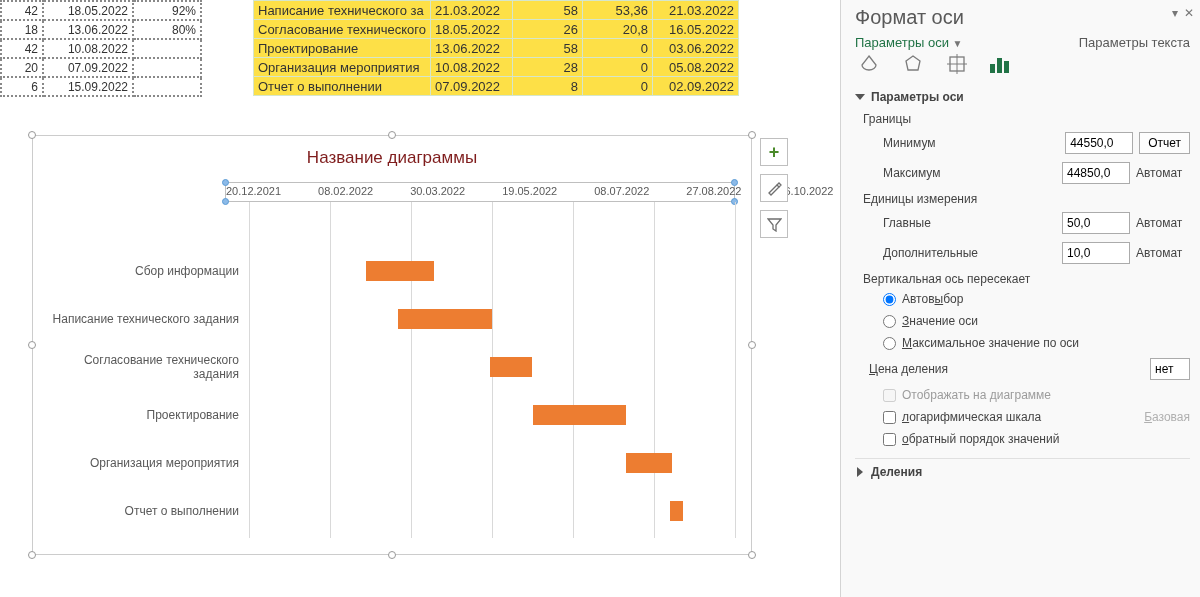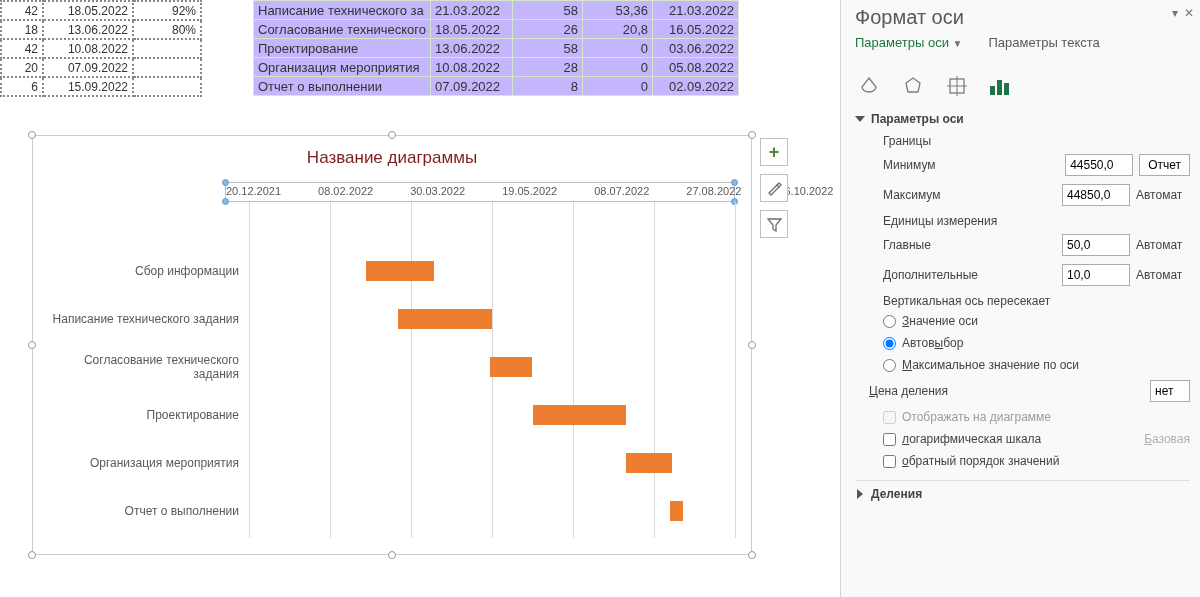--- a/index.html
+++ b/index.html
@@ -7,21 +7,21 @@
 
   
   .top-area { position: absolute; left: 0; top: 0; right: 380px; height: 110px; }
 
   .left-tbl { position: absolute; left: 0; top: 0; border-collapse: collapse; }
   .left-tbl td { border: 2px dotted #888; height: 19px; font-size: 12px; padding: 0 4px; text-align: right; }
   .left-tbl td.c1 { width: 42px; }
   .left-tbl td.c2 { width: 90px; }
   .left-tbl td.c3 { width: 68px; }
 
-  .right-tbl { position: absolute; left: 253px; top: 0; border-collapse: collapse; background: #c4b5fd; }
+  .right-tbl { position: absolute; left: 253px; top: 0; border-collapse: collapse; background: #fde047; }
   .right-tbl td { border: 1px solid #d5e6cc; height: 19px; font-size: 13px; padding: 0 4px; }
   .right-tbl td.rc1 { width: 160px; white-space: nowrap; overflow: hidden; }
   .right-tbl td.rc2 { width: 82px; }
   .right-tbl td.rc3 { width: 70px; text-align: right; }
   .right-tbl td.rc4 { width: 70px; text-align: right; }
   .right-tbl td.rc5 { width: 86px; text-align: right; }
 
   
   .chart-wrap { position: absolute; left: 32px; top: 135px; width: 720px; height: 420px; border: 1px solid #ccc; background: #fff; }
   .sel-handle { position: absolute; width: 8px; height: 8px; background: #fff; border: 1px solid #999; border-radius: 50%; }
@@ -54,34 +54,34 @@
 
   
   .side-btns { position: absolute; left: 760px; top: 138px; width: 30px; }
   .side-btn { width: 28px; height: 28px; border: 1px solid #bfbfbf; background: #fff; margin-bottom: 8px; display: flex; align-items: center; justify-content: center; font-size: 15px; color: #6f6f6f; cursor: pointer; }
   .side-btn.plus { color: #4a8a2a; font-weight: bold; font-size: 18px; }
 
   
   .panel { position: absolute; right: 0; top: 0; width: 360px; height: 597px; border-left: 1px solid #d4d4d4; background: #f9f9f9; padding: 6px 10px 0 14px; }
   .panel-close { position: absolute; right: 6px; top: 6px; display: flex; gap: 6px; color: #777; }
   .panel-title { font-size: 20px; color: #595959; margin-bottom: 6px; }
-  .tab-row { display: flex; gap: 26px; align-items: center; margin-bottom: 22px; }
+  .tab-row { display: flex; gap: 26px; align-items: center; margin-bottom: 0; justify-content: space-between; }
   .tab-link { color: #217346; font-size: 13px; cursor: pointer; }
   .tab-link.inactive { color: #595959; }
   .tab-caret { font-size: 10px; color: #767676; }
 
   .icon-row { display: flex; gap: 16px; margin-bottom: 12px; }
   .tool-icon { width: 28px; height: 28px; display: flex; align-items: center; justify-content: center; color: #7c7c7c; cursor: pointer; }
   .tool-icon.active svg rect.bc { fill: #217346; }
   .tool-icon svg { overflow: visible; }
 
   .section-head { display: flex; align-items: center; gap: 6px; font-size: 12px; font-weight: 600; color: #444; margin: 4px 0 8px 0; cursor: pointer; }
   .section-head.collapsed .arrow { transform: rotate(-90deg); }
   .section-head .arrow { width: 0; height: 0; border-left: 5px solid transparent; border-right: 5px solid transparent; border-top: 6px solid #555; }
-  .subhead { font-size: 12px; color: #444; margin: 6px 0 6px 28px; }
+  .subhead { font-size: 12px; color: #444; margin: 6px 0 6px 8px; }
 
   .field-row { display: flex; align-items: center; margin: 0 0 8px 14px; gap: 6px; }
   .field-row .lbl { font-size: 12px; color: #444; }
   .field-row .lbl.indent { margin-left: 14px; }
   .field-row .spacer { flex: 1; }
   .field-row input[type=text] { width: 68px; height: 22px; border: 1px solid #ababab; font-size: 12px; padding: 0 4px; }
   .field-row input.narrow { width: 40px; }
   .field-row .trail { font-size: 12px; color: #444; width: 54px; overflow: hidden; white-space: nowrap; }
   .reset-btn { height: 22px; padding: 0 8px; border: 1px solid #ababab; background: #fdfdfd; font-size: 12px; cursor: pointer; }
 
@@ -326,26 +326,26 @@
   </div>
   <div class="field-row">
     <span class="lbl indent">Дополнительные</span>
     <span class="spacer"></span>
     <input type="text" value="10,0" style="">
     <span class="trail">Автомат</span>
   </div>
 
   <div class="subhead">Вертикальная ось пересекает</div>
   <label class="radio-row">
+    <input type="radio" name="cross" checked="" style="">
+    <span><span>Автов</span><span class="und">ы</span><span>бор</span></span>
+  </label>
+  <label class="radio-row">
     <input type="radio" name="cross" style="">
     <span><span class="und">З</span><span>начение оси</span></span>
-  </label>
-  <label class="radio-row">
-    <input type="radio" name="cross" checked="" style="">
-    <span><span>Автов</span><span class="und">ы</span><span>бор</span></span>
   </label>
   <label class="radio-row">
     <input type="radio" name="cross" style="">
     <span><span class="und">М</span><span>аксимальное значение по оси</span></span>
   </label>
 
   <div class="field-row">
     <span class="lbl"><span class="und">Ц</span>ена деления</span>
     <span class="spacer"></span>
     <input class="narrow" type="text" value="нет" style="">

